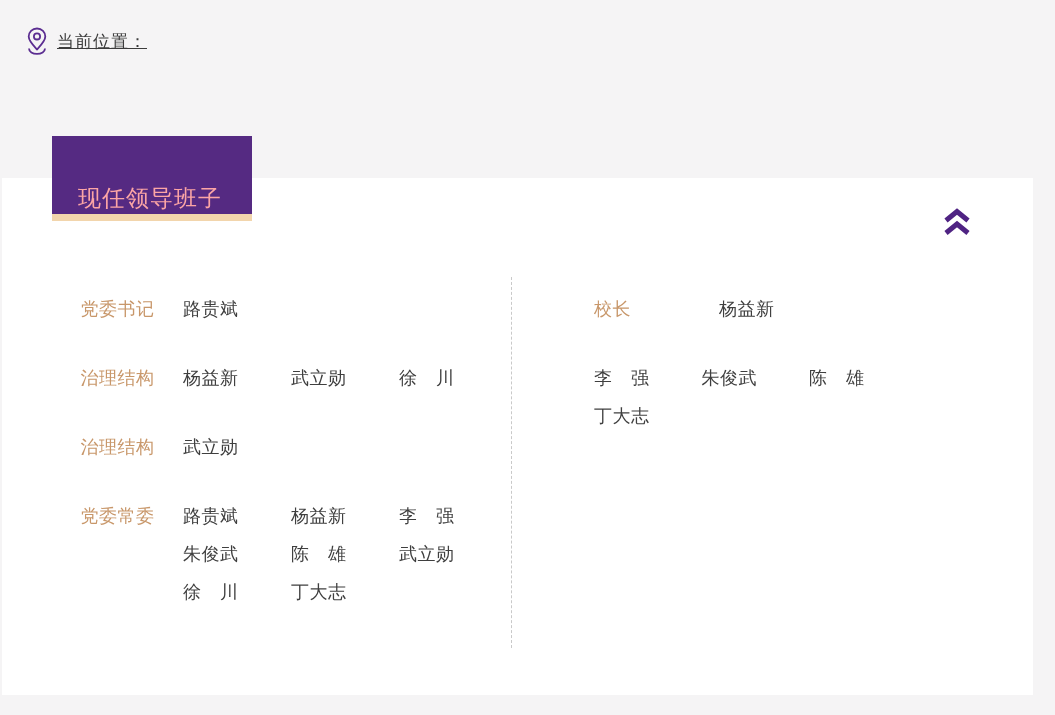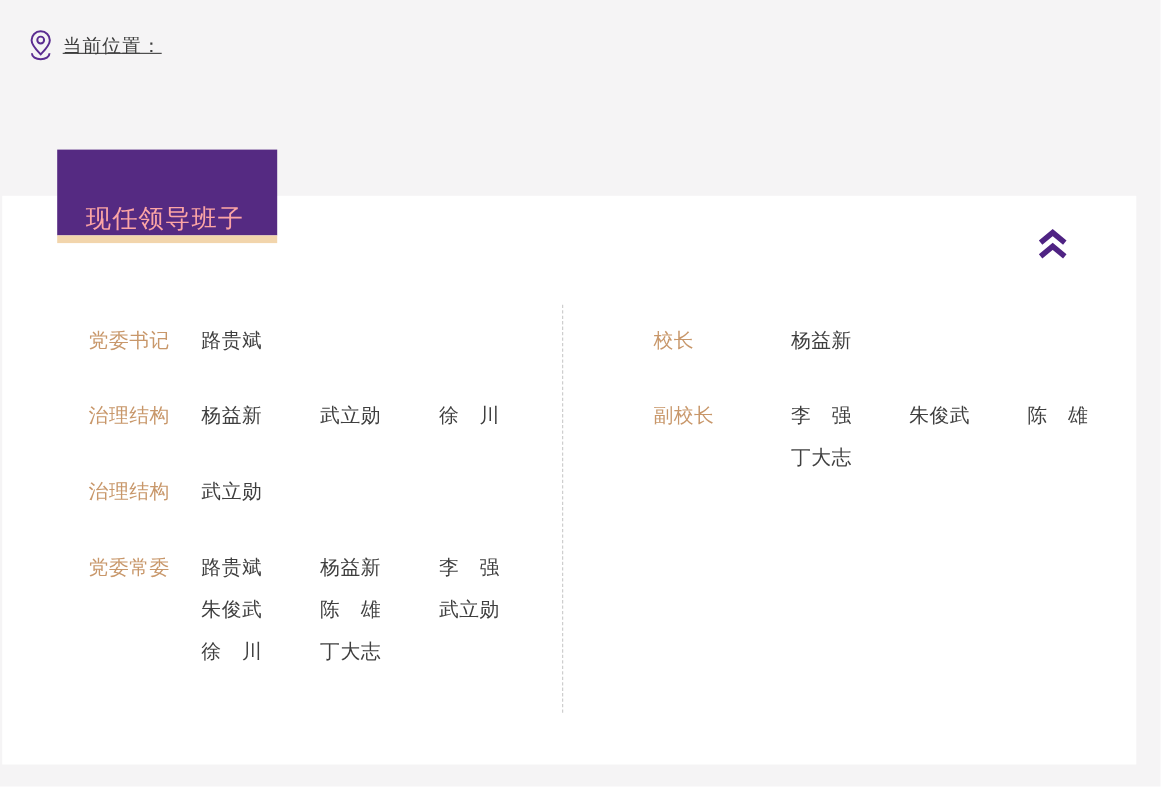--- a/index.html
+++ b/index.html
@@ -134,21 +134,20 @@
     </div>
   </div>
 <div class="col col-right" id="col-right">
     <div class="lead-row">
       <div class="role">校长</div>
       <div class="names">
         <span class="name">杨益新</span>
       </div>
     </div>
     <div class="lead-row">
-      <div class="role">副校长</div>
       <div class="names">
         <span class="name">李　强</span>
         <span class="name">朱俊武</span>
         <span class="name">陈　雄</span>
         <span class="name">丁大志</span>
       </div>
     </div>
   </div>
 
 </body></html>

